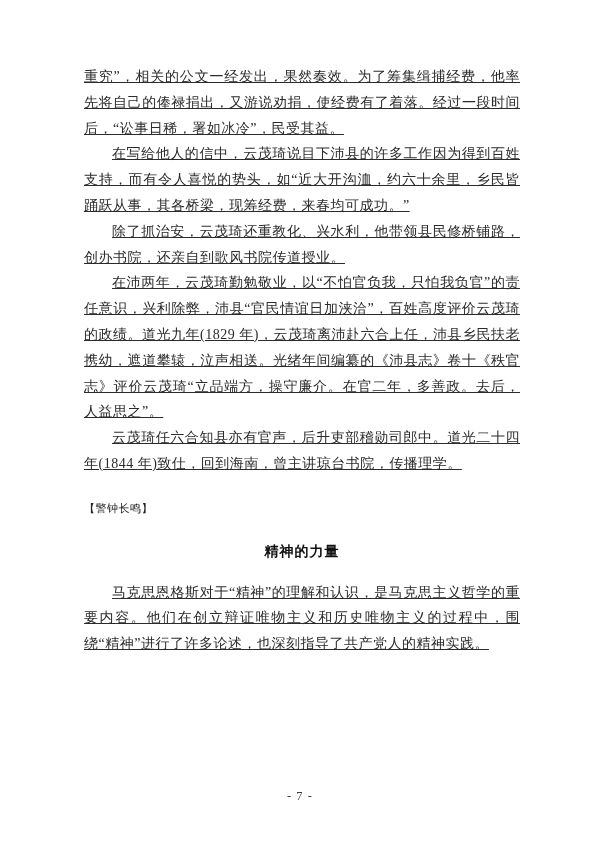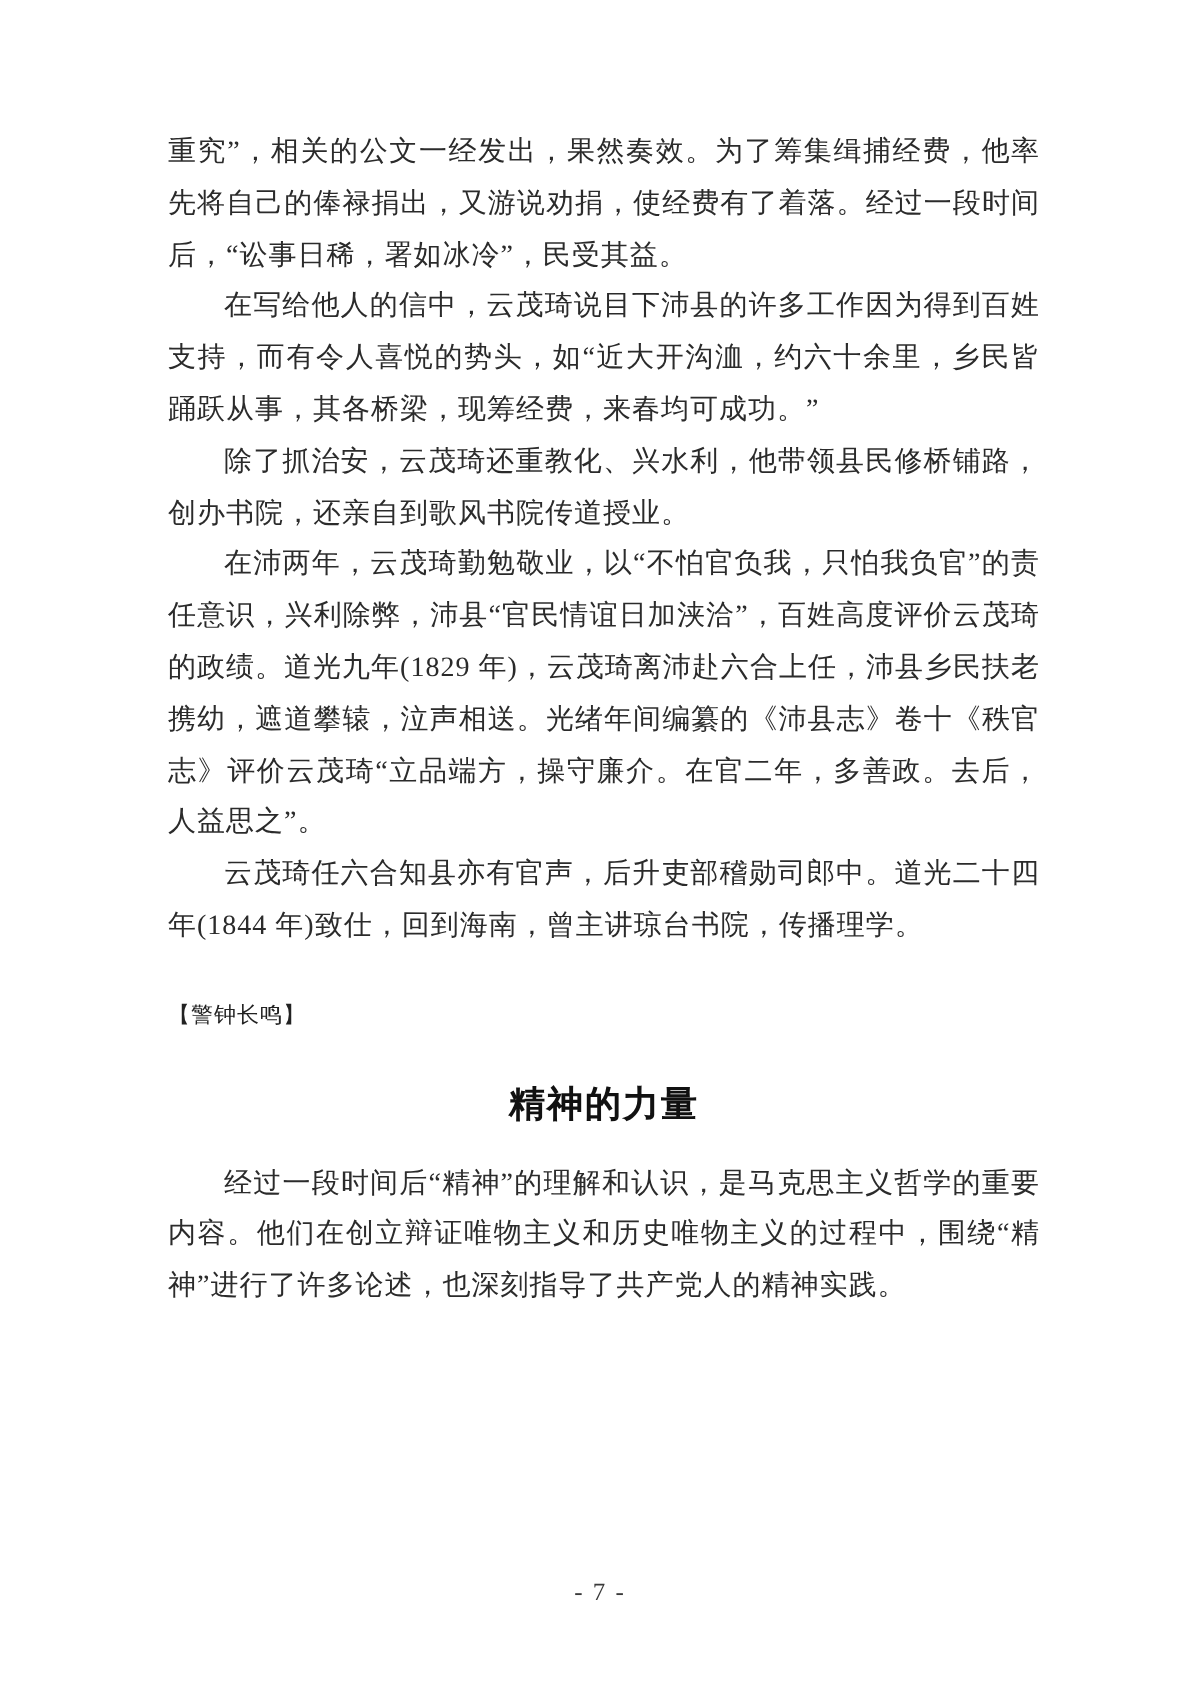--- a/index.html
+++ b/index.html
@@ -18,36 +18,37 @@
     color: #2b2b2b;
     overflow: hidden;
   }
   .body-text p {
     margin: 0;
     font-size: 14px;
     line-height: 25.8px;
     text-align: justify;
     text-justify: inter-character;
     letter-spacing: 0.5px;
+    text-decoration: underline;
   }
   .body-text p.indent {
     text-indent: 2em;
   }
   .section-label {
     margin-top: 19px;
     font-size: 11px;
     line-height: 25.8px;
     letter-spacing: 0.5px;
     color: #222222;
   }
   .article-title {
     margin-top: 17px;
     margin-bottom: 15px;
     text-align: center;
-    font-size: 18px;
+    font-size: 14px;
     font-weight: bold;
     line-height: 26px;
     color: #111111;
     letter-spacing: 1px;
   }
   .page-footer {
     position: absolute;
     left: 0;
     right: 0;
     top: 789px;
@@ -68,18 +69,18 @@
     <p class="indent">除了抓治安，云茂琦还重教化、兴水利，他带领县民修桥铺路，创办书院，还亲自到歌风书院传道授业。</p>
     <p class="indent">在沛两年，云茂琦勤勉敬业，以“不怕官负我，只怕我负官”的责任意识，兴利除弊，沛县“官民情谊日加浃洽”，百姓高度评价云茂琦的政绩。道光九年(1829 年)，云茂琦离沛赴六合上任，沛县乡民扶老携幼，遮道攀辕，泣声相送。光绪年间编纂的《沛县志》卷十《秩官志》评价云茂琦“立品端方，操守廉介。在官二年，多善政。去后，人益思之”。</p>
     <p class="indent">云茂琦任六合知县亦有官声，后升吏部稽勋司郎中。道光二十四年(1844 年)致仕，回到海南，曾主讲琼台书院，传播理学。</p>
   </div>
 
   <div class="section-label">【警钟长鸣】</div>
 
   <div class="article-title">精神的力量</div>
 
   <div class="body-text">
-    <p class="indent">经过一段时间后“精神”的理解和认识，是马克思主义哲学的重要内容。他们在创立辩证唯物主义和历史唯物主义的过程中，围绕“精神”进行了许多论述，也深刻指导了共产党人的精神实践。</p>
+    <p class="indent">马克思恩格斯对于“精神”的理解和认识，是马克思主义哲学的重要内容。他们在创立辩证唯物主义和历史唯物主义的过程中，围绕“精神”进行了许多论述，也深刻指导了共产党人的精神实践。</p>
   </div>
 
   <div class="page-footer">- 7 -</div>
 
 </div>
 
 </body></html>

